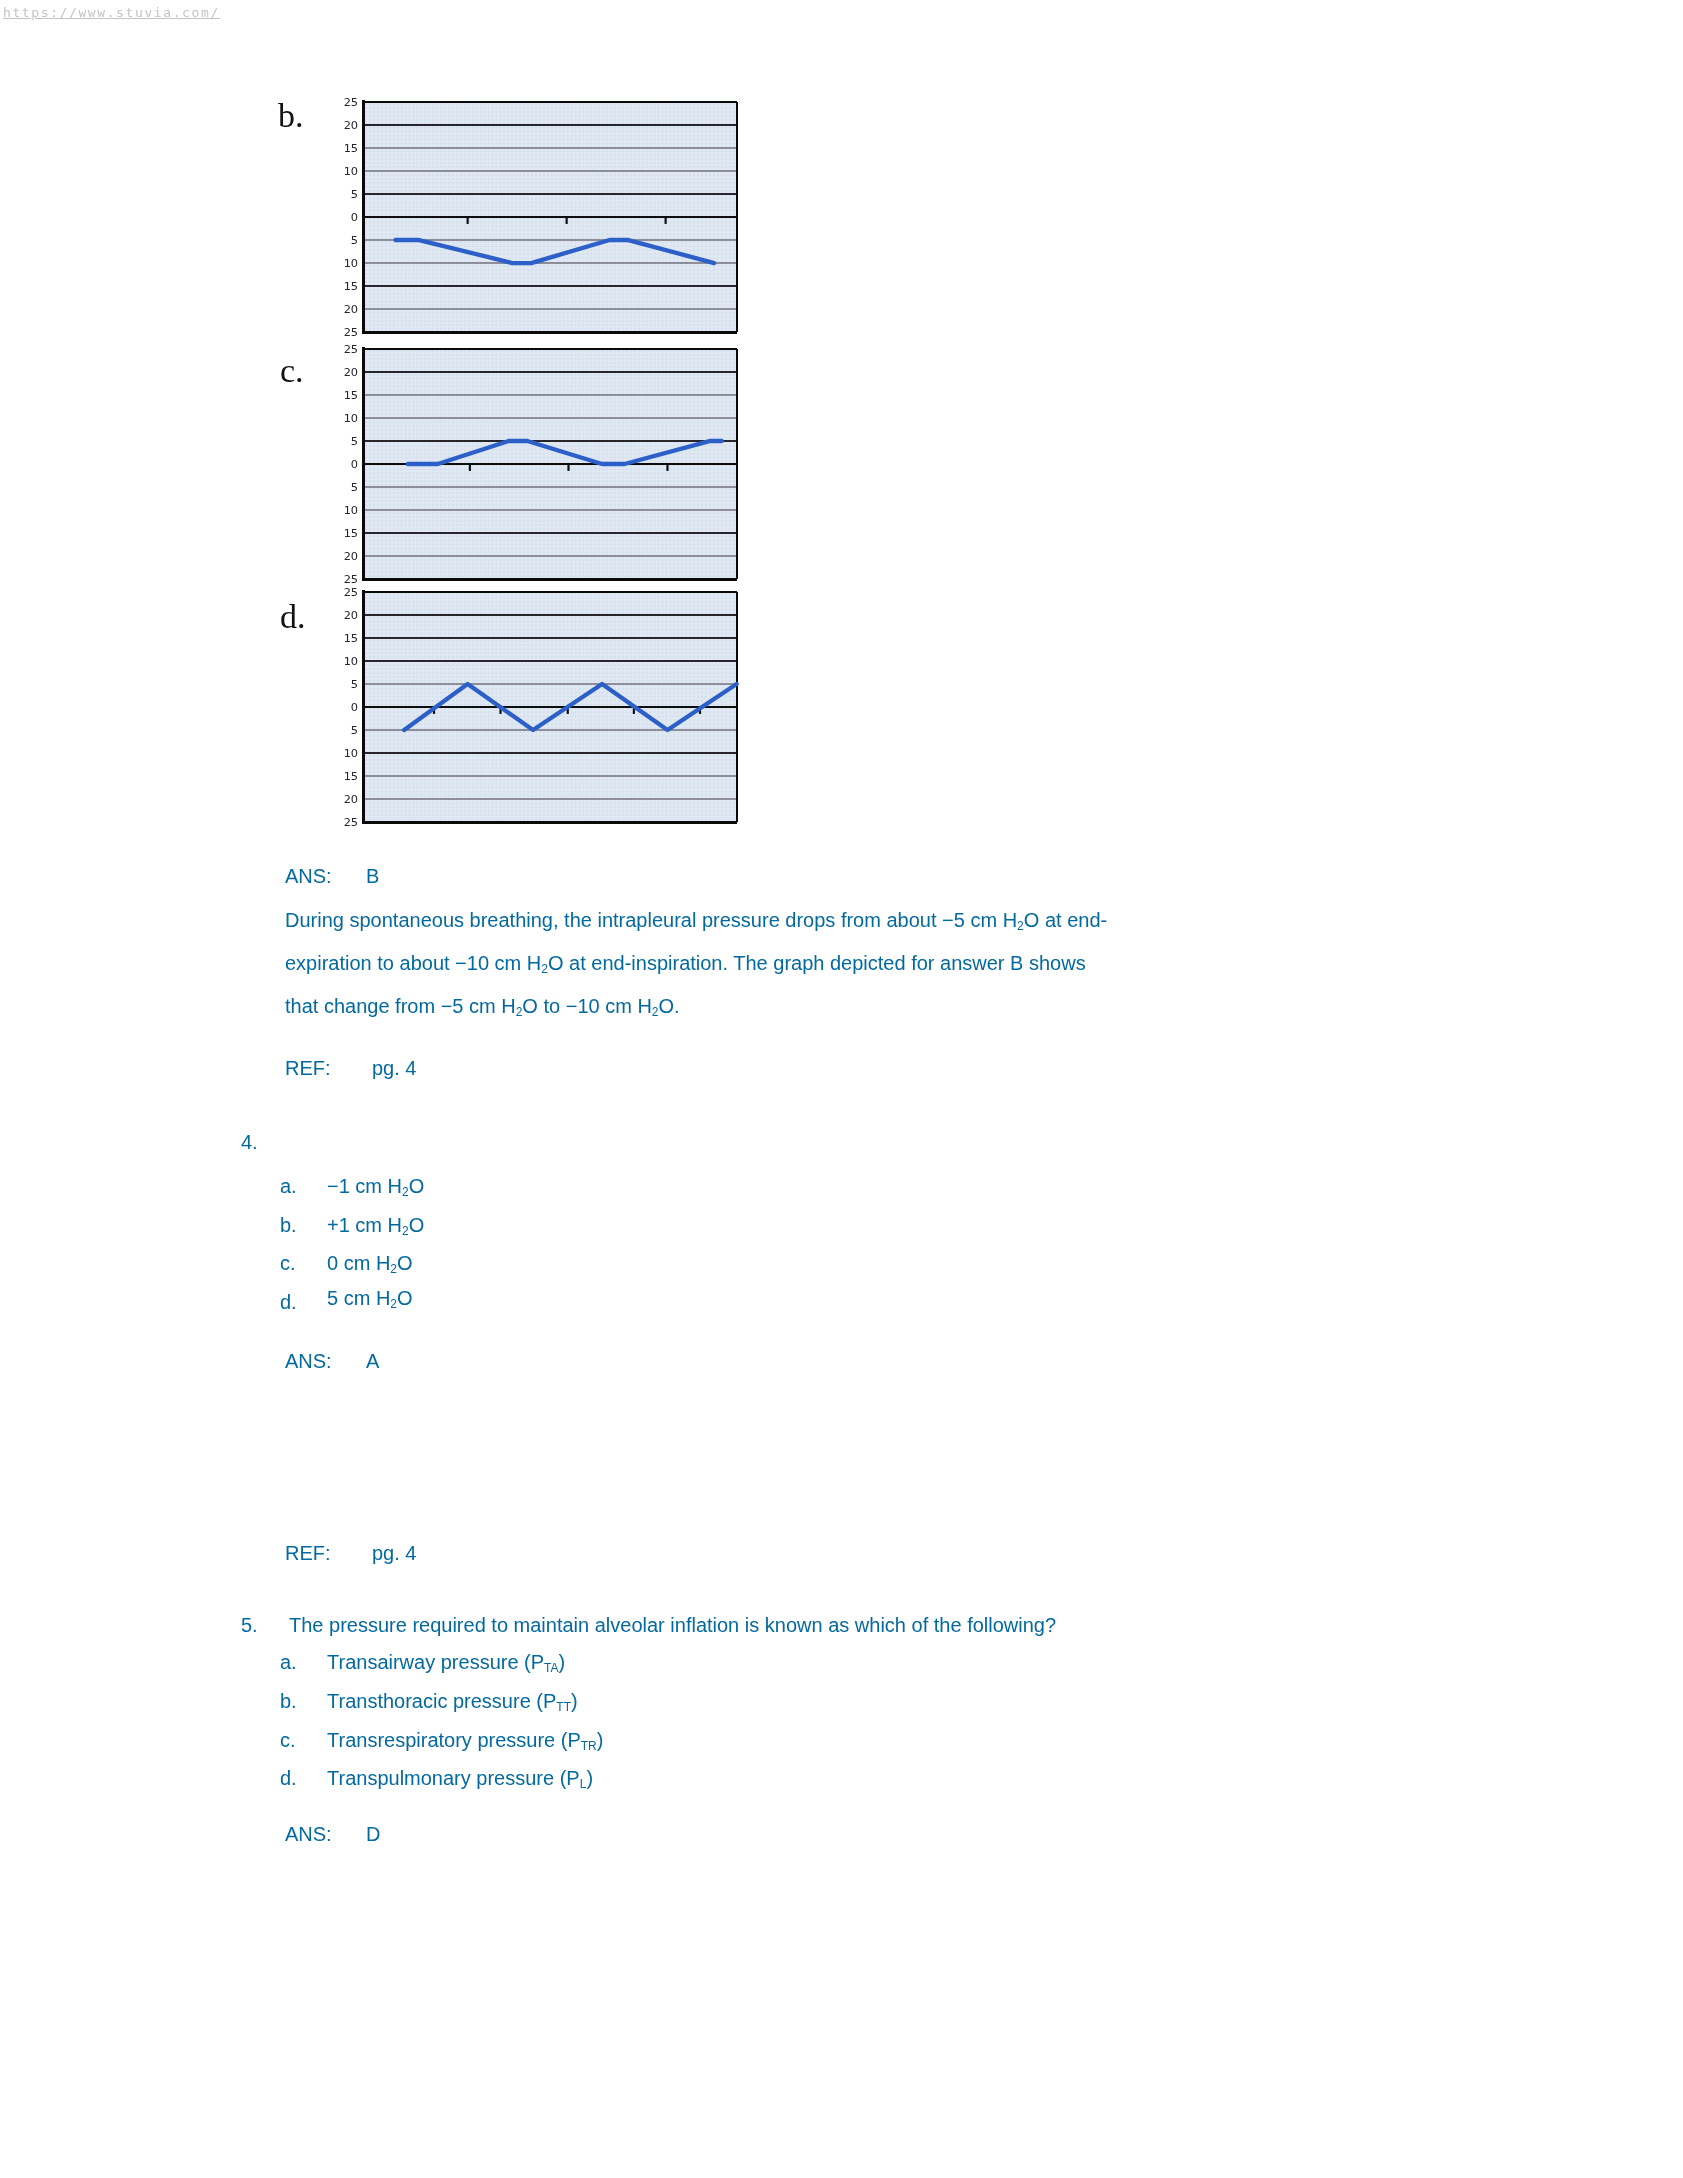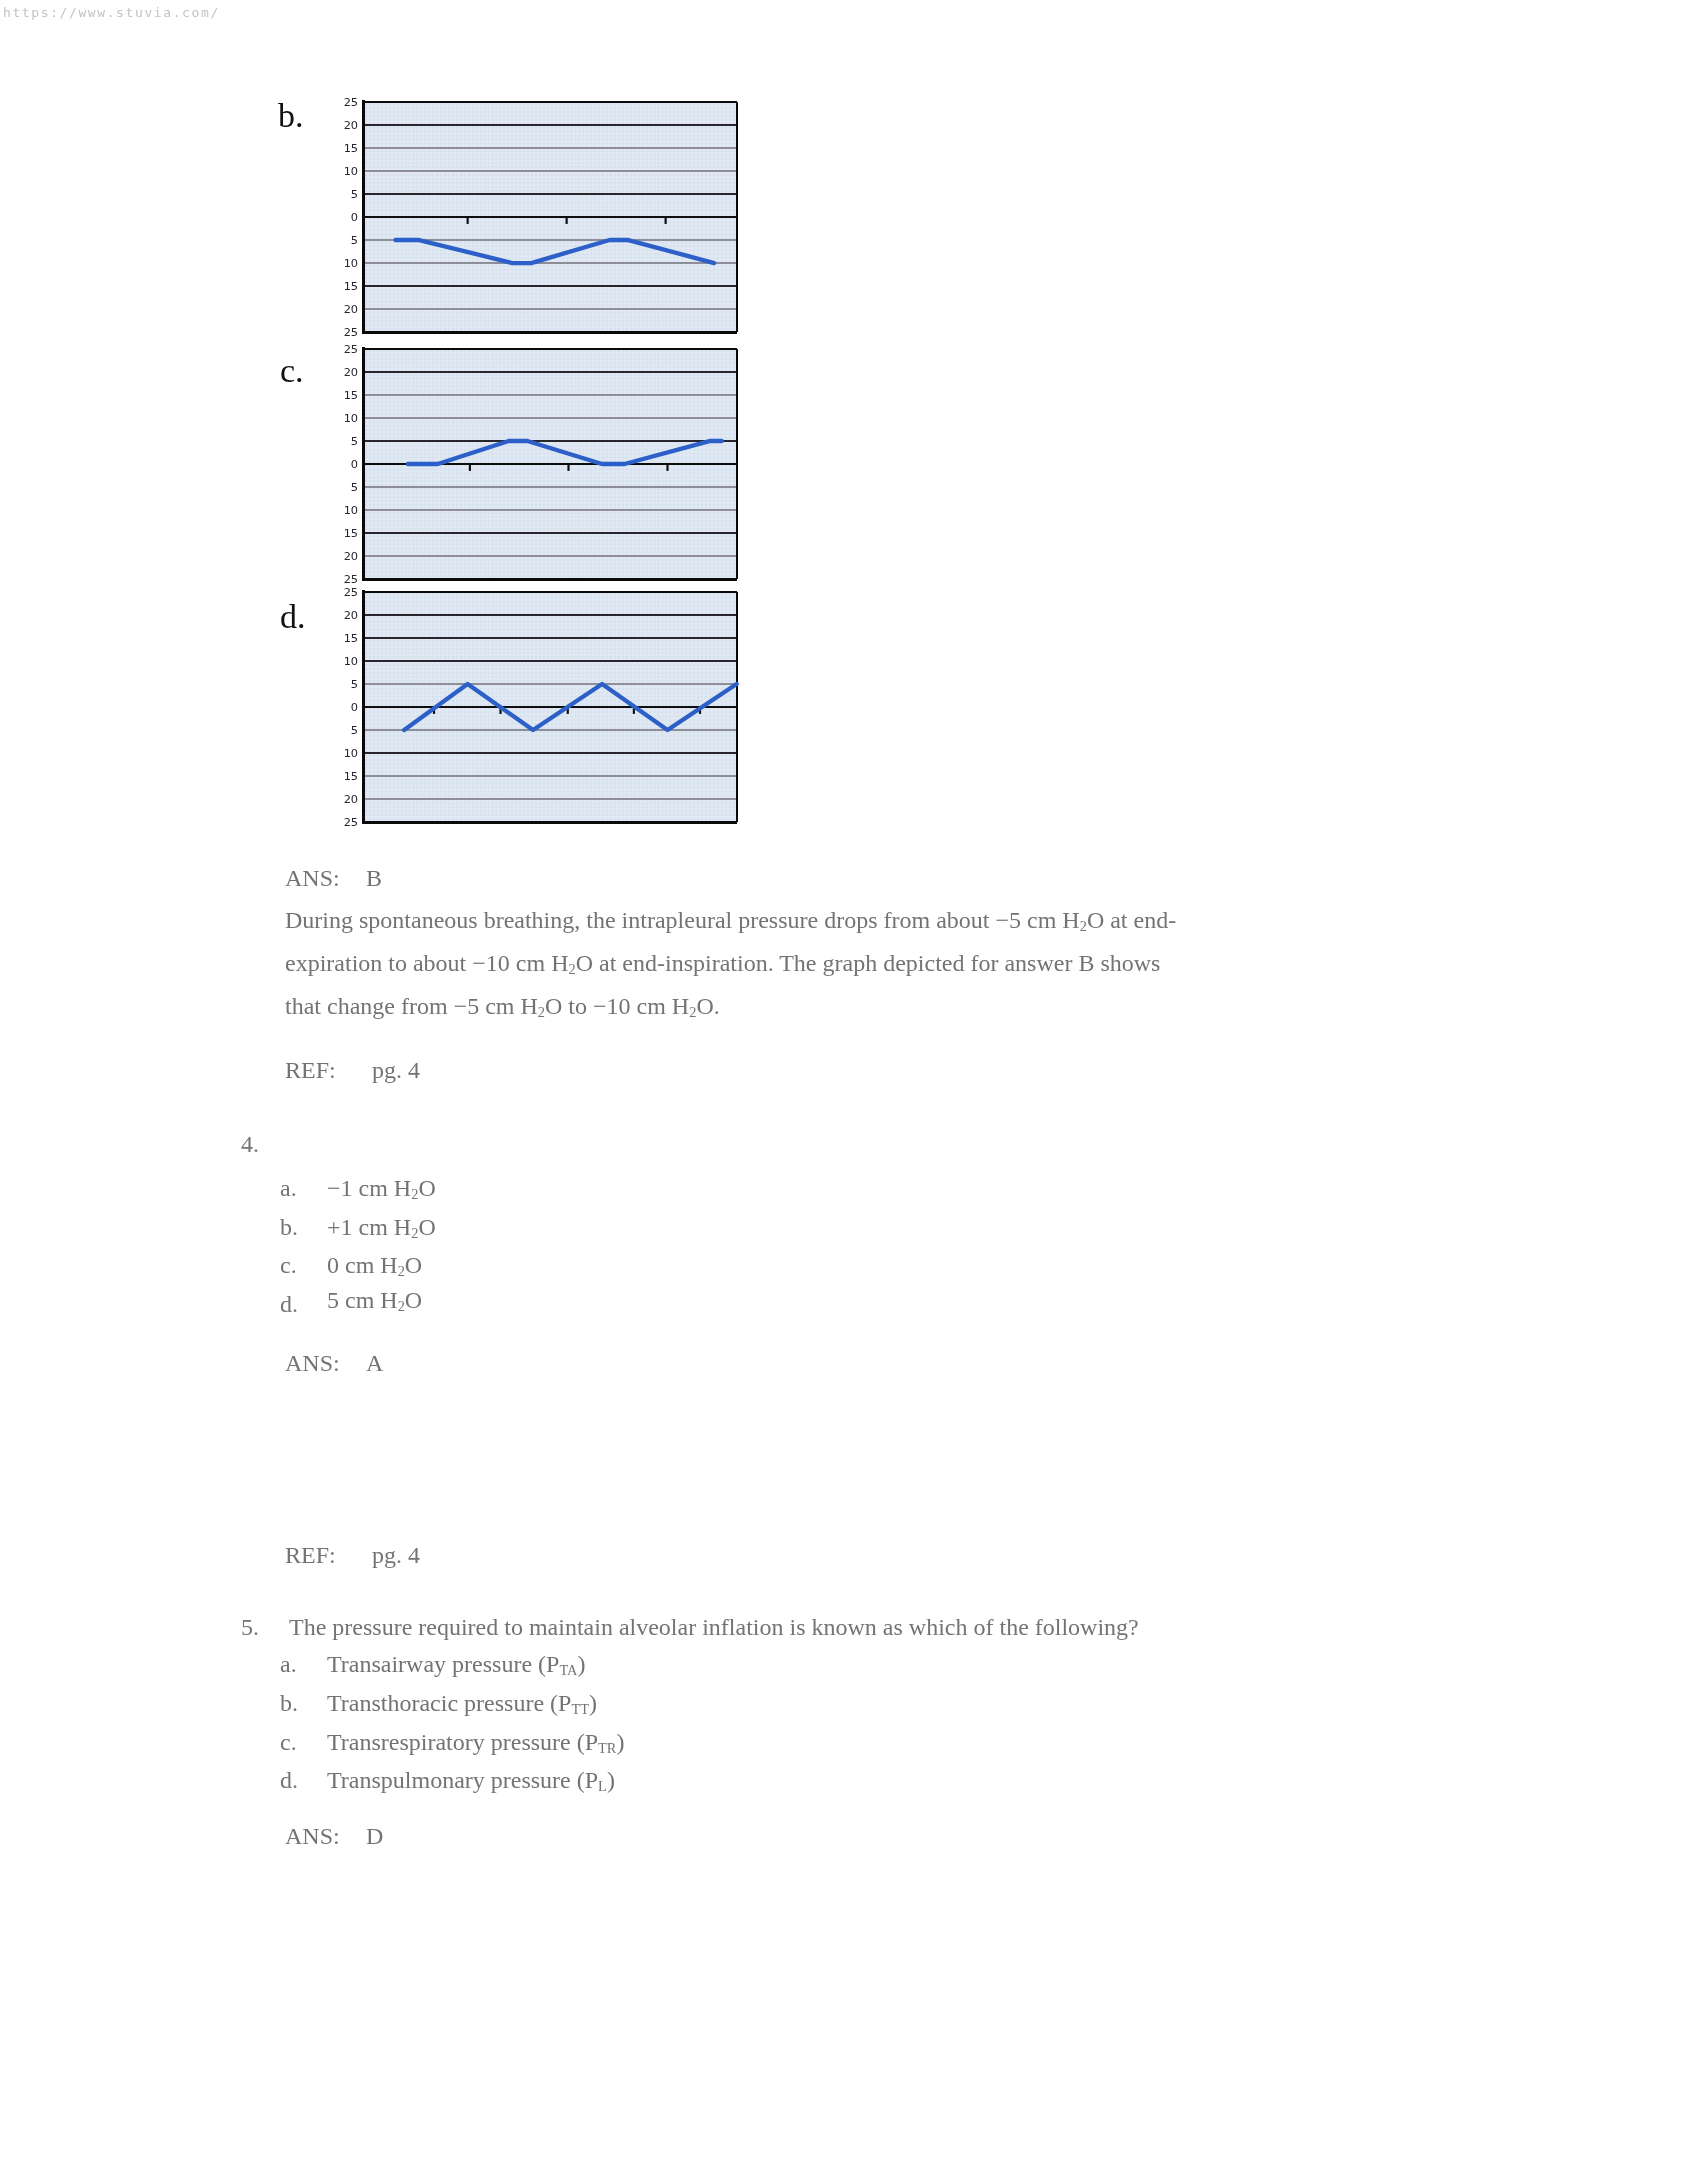--- a/index.html
+++ b/index.html
@@ -1,20 +1,20 @@
 <!DOCTYPE html>
 <html><head>
 <meta charset="utf-8">
 <style>
   html,body{margin:0;padding:0;background:#ffffff;}
   .page{position:relative;width:1683px;height:2178px;background:#ffffff;overflow:hidden;
         font-family:"Liberation Serif",serif;color:#0b0b0b;}
   .url{position:absolute;left:3px;top:5px;font-family:"DejaVu Sans Mono","Liberation Mono",monospace;
-       font-size:13px;letter-spacing:1.6px;color:#c3c3c3;white-space:pre;}
-  .t{position:absolute;font-family:Liberation Serif, serif;font-size:24px;color:#737373;white-space:pre;}
+       font-size:13px;letter-spacing:1.6px;color:#c3c3c3;white-space:pre;text-decoration:underline;}
+  .t{position:absolute;font-family:Liberation Sans, sans-serif;font-size:20px;color:#0369a1;white-space:pre;}
   .para{line-height:43px;white-space:pre-wrap;}
   .glabel{position:absolute;font-size:34px;color:#111;font-family:"Liberation Serif",serif;}
   .chart{position:absolute;}
   sub{font-size:0.60em;line-height:0;vertical-align:-0.22em;}
 </style>
 </head>
 <body>
 
 <div class="page">
 

